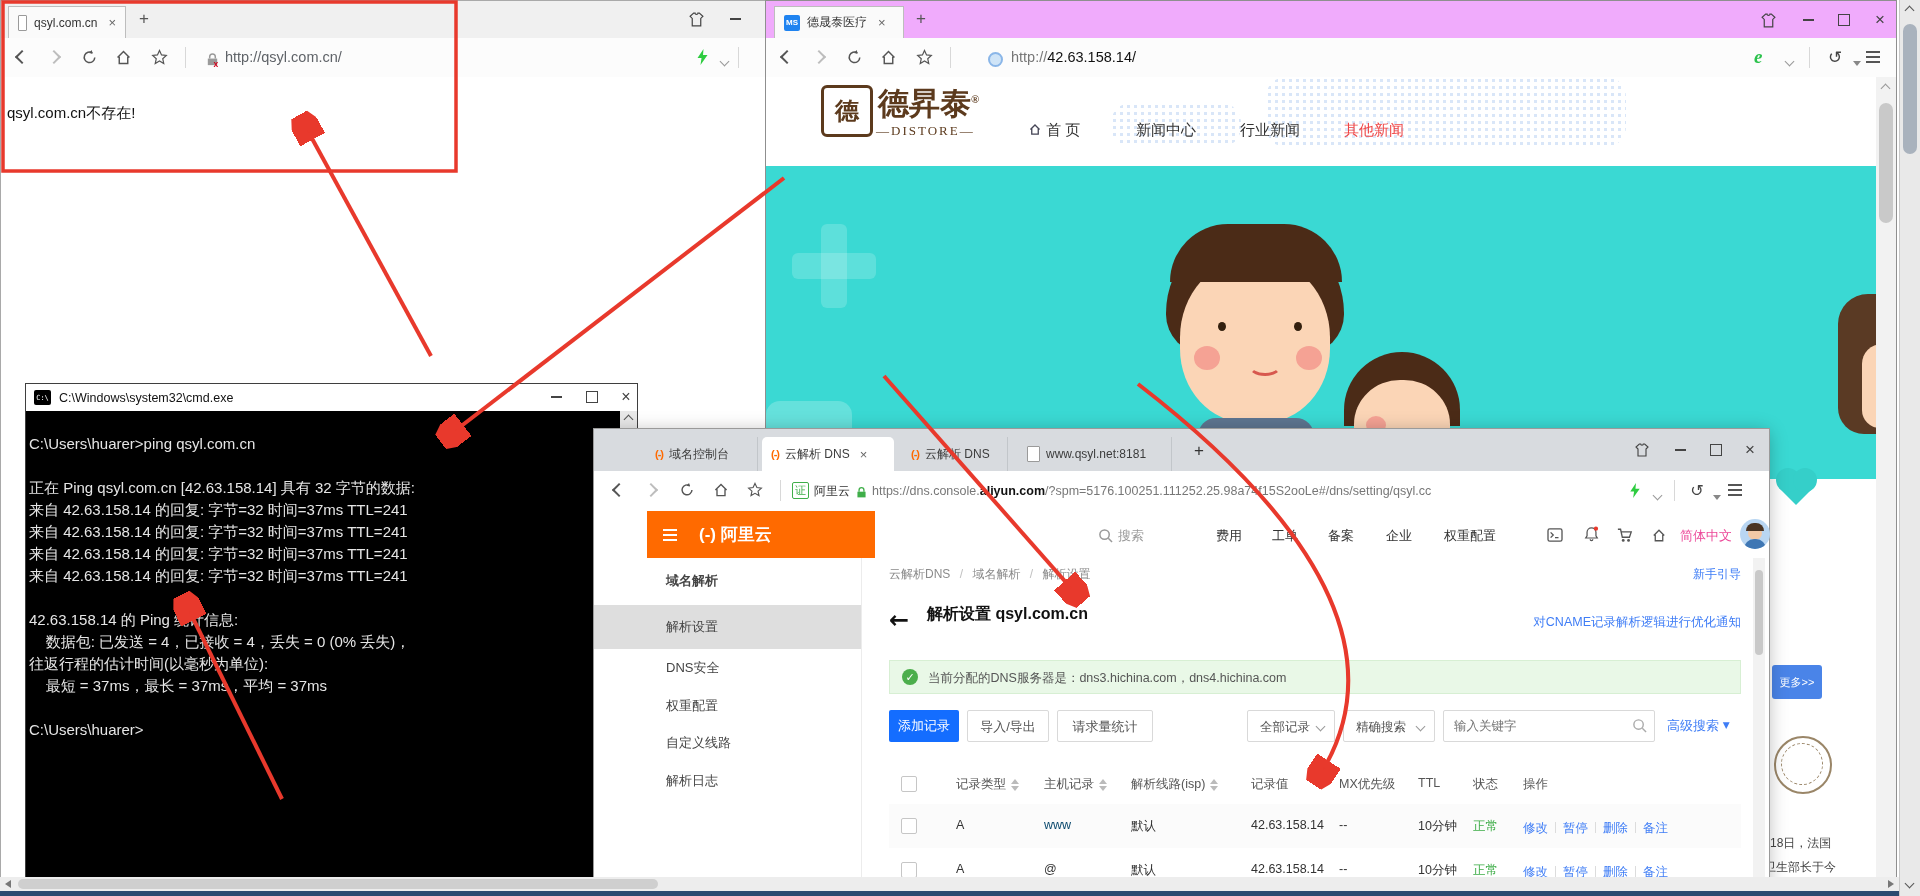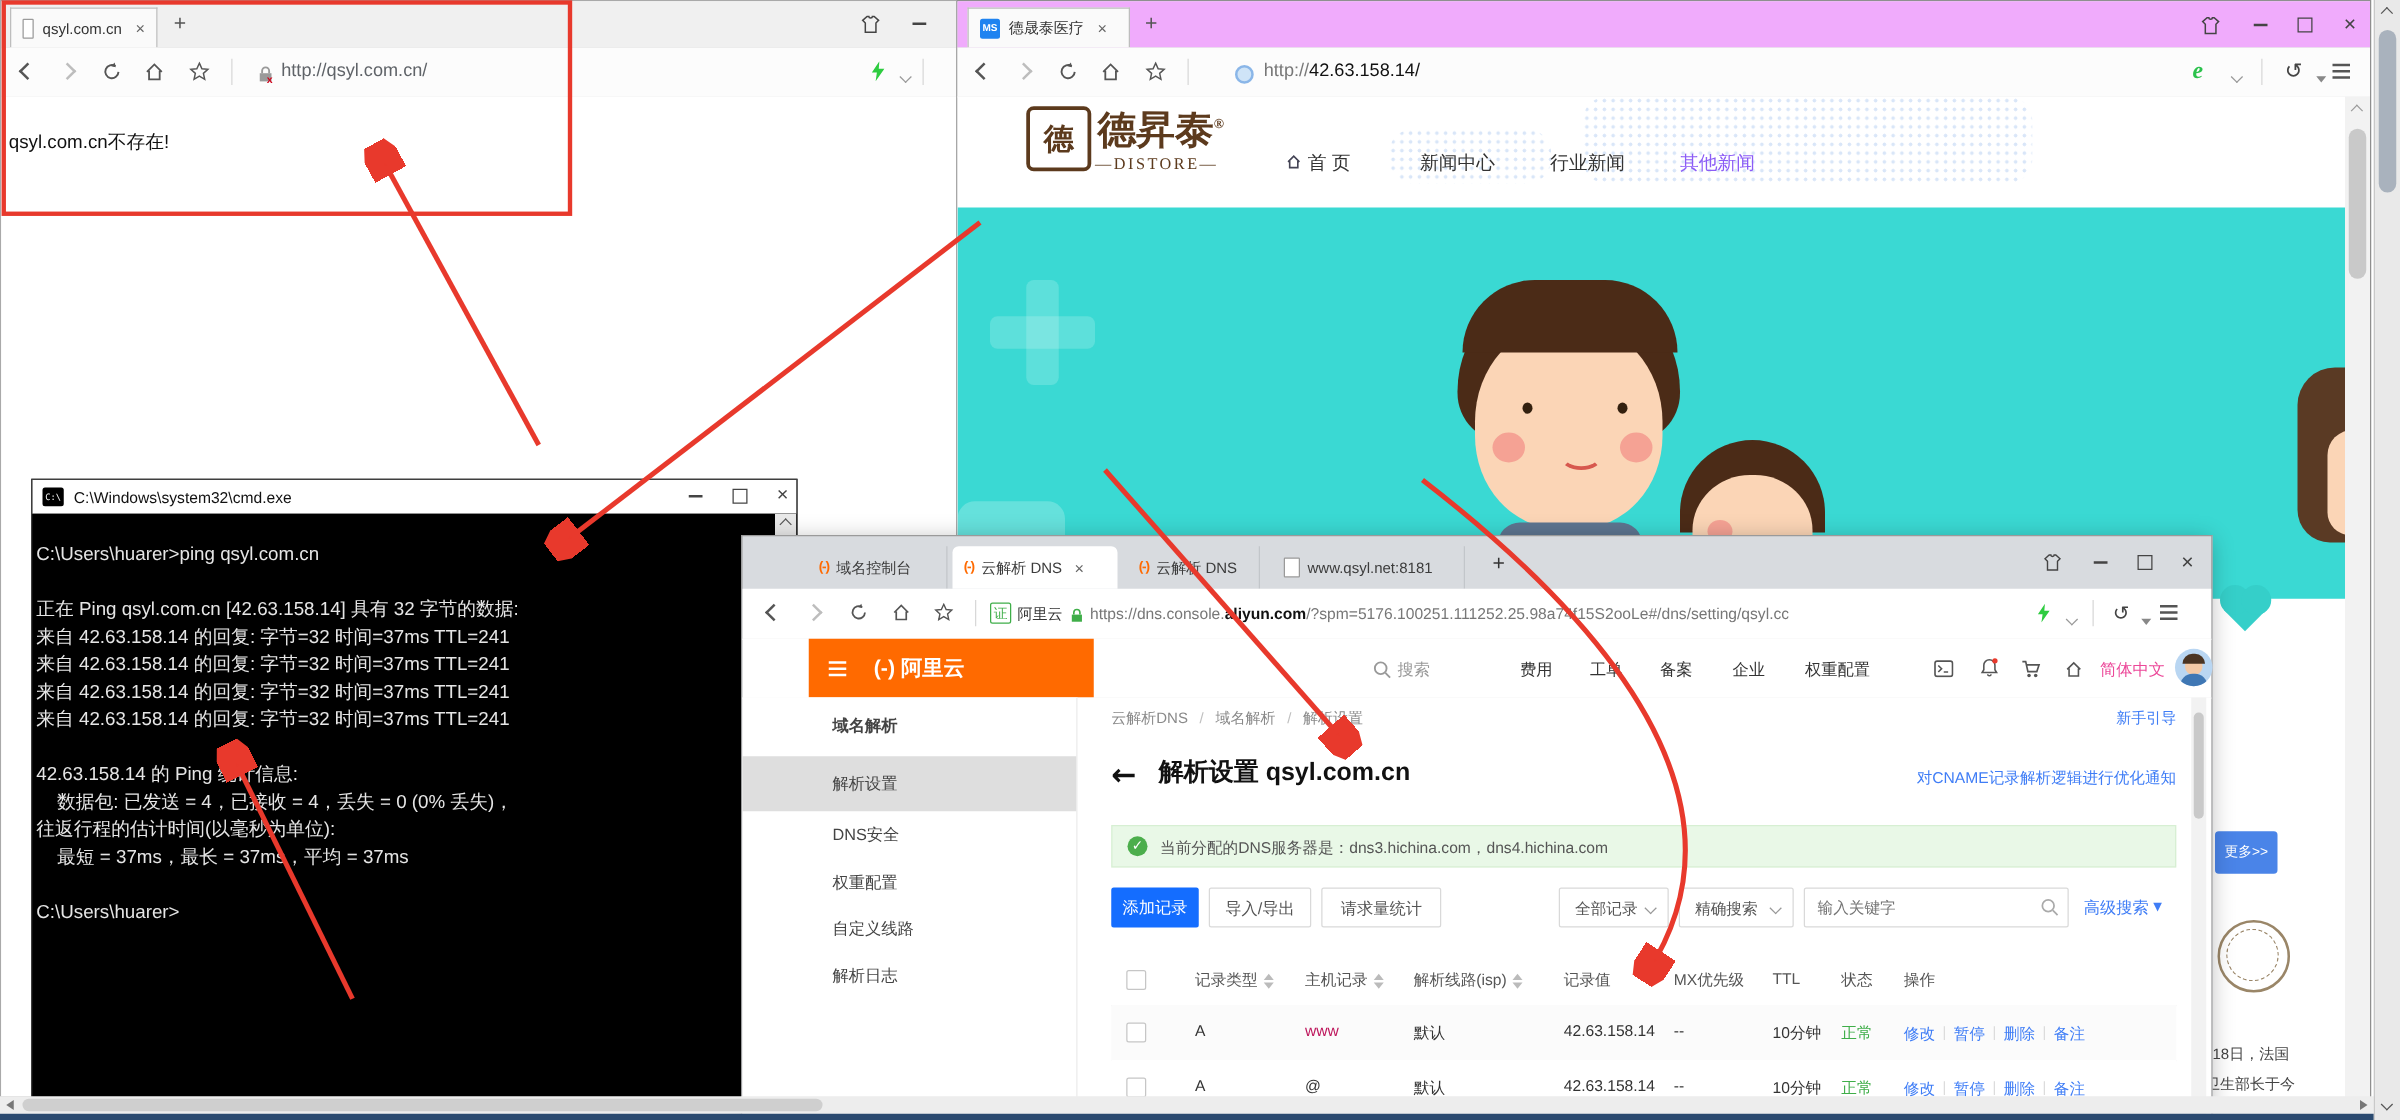--- a/index.html
+++ b/index.html
@@ -204,21 +204,21 @@
       <div class="abs" style="left:110px;top:46px;font-size:13px;letter-spacing:2px;color:#5c3a1d;font-family:'Liberation Serif',serif;">—DISTORE—</div>
 
       <div class="abs" style="left:262px;top:44px;font-size:15px;color:#333;">
         <svg width="14" height="13" viewBox="0 0 20 20" style="vertical-align:-1px;">
             <path d="M3 10 L10 3 L17 10 M5 9 V17 H15 V9" stroke="#445" stroke-width="2" fill="none"></path>
           </svg>
         <span>首 页</span>
       </div>
       <div class="abs" style="left:370px;top:44px;font-size:15px;color:#333;"><span>新闻中心</span></div>
       <div class="abs" style="left:474px;top:44px;font-size:15px;color:#333;"><span>行业新闻</span></div>
-      <div class="abs" style="left:578px;top:44px;font-size:15px;color:#8b5cf6;"><span>其他新闻</span></div>
+      <div class="abs" style="left:578px;top:44px;font-size:15px;color:#ef4444;"><span>其他新闻</span></div>
 
       <div class="abs" style="left:0;top:89px;width:1110px;height:313px;background:#3ad9d3;overflow:hidden;">
         <div class="plusdec" style="left:55px;top:58px;width:26px;height:84px;border-radius:6px;"></div>
         <div class="plusdec" style="left:26px;top:87px;width:84px;height:26px;border-radius:6px;"></div>
         <div class="plusdec" style="left:0px;top:235px;width:86px;height:78px;border-radius:14px;background:rgba(255,255,255,.22);"></div>
 
         <div class="abs" style="left:400px;top:58px;width:178px;height:130px;border-radius:90px 90px 40px 40px;background:#4b2b17;"></div>
         <div class="abs" style="left:414px;top:92px;width:150px;height:165px;border-radius:48% 48% 45% 45%;background:#fbd5b6;"></div>
         <div class="abs" style="left:404px;top:58px;width:172px;height:58px;border-radius:86px 86px 0 0;background:#4b2b17;"></div>
         <div class="abs" style="left:428px;top:180px;width:26px;height:24px;border-radius:50%;background:#f5a294;"></div>
@@ -443,21 +443,21 @@
       <div class="abs" style="left:267px;top:0;width:910px;bottom:0;overflow:hidden;">
         <div class="abs" style="left:28px;top:8px;font-size:12px;color:#8a8a8a;">
           <span>云解析DNS</span>
           <span style="color:#c0c0c0;margin:0 6px;">/</span>
           <span>域名解析</span>
           <span style="color:#c0c0c0;margin:0 6px;">/</span>
           <span>解析设置</span>
         </div>
         <a class="abs lnk" style="right:30px;top:8px;font-size:12px;text-decoration:none;">新手引导</a>
         <span class="abs glyph" style="left:28px;top:48px;font-size:24px;font-weight:bold;color:#111;">←</span>
-        <div class="abs" style="left:66px;top:46px;font-size:20px;font-weight:bold;color:#111;">解析设置 qsyl.com.cn</div>
+        <div class="abs" style="left:66px;top:46px;font-size:16px;font-weight:bold;color:#111;">解析设置 qsyl.com.cn</div>
         <a class="abs lnk" style="right:30px;top:56px;font-size:12.5px;text-decoration:none;">对CNAME记录解析逻辑进行优化通知</a>
 
         <div class="abs" style="left:28px;top:102px;width:852px;height:34px;background:#e9f8e7;border:1px solid #d7efd3;box-sizing:border-box;">
           <span class="abs" style="left:12px;top:8px;width:16px;height:16px;border-radius:50%;background:#4cae4c;color:#fff;font-size:11px;text-align:center;line-height:16px;">✓</span>
           <span class="abs" style="left:38px;top:9px;font-size:12.5px;color:#555;">当前分配的DNS服务器是：dns3.hichina.com，dns4.hichina.com</span>
         </div>
 
         <div class="btn blue" style="left:28px;top:152px;width:70px;">添加记录</div>
         <div class="btn white" style="left:106px;top:152px;width:82px;">导入/导出</div>
         <div class="btn white" style="left:196px;top:152px;width:96px;">请求量统计</div>
@@ -484,21 +484,21 @@
           <span class="tc thead" style="left:242px;top:12px;"><span>解析线路(isp)</span><span class="sor"><i class="up"></i><i class="dn"></i></span></span>
           <span class="tc thead" style="left:362px;top:12px;">记录值</span>
           <span class="tc thead" style="left:450px;top:12px;">MX优先级</span>
           <span class="tc thead" style="left:529px;top:12px;">TTL</span>
           <span class="tc thead" style="left:584px;top:12px;">状态</span>
           <span class="tc thead" style="left:634px;top:12px;">操作</span>
         </div>
         <div class="abs" style="left:28px;top:246px;width:852px;height:44px;border-bottom:1px solid #f0f0f0;background:#fbfbfb;">
           <span class="cb" style="left:12px;top:14px;"></span>
           <span class="tc" style="left:67px;top:14px;font-size:12.5px;color:#333;">A</span>
-          <span class="tc" style="left:155px;top:14px;font-size:12.5px;color:#be185d;">www</span>
+          <span class="tc" style="left:155px;top:14px;font-size:12.5px;color:#0c4a6e;">www</span>
           <span class="tc" style="left:242px;top:14px;font-size:12.5px;color:#333;">默认</span>
           <span class="tc" style="left:362px;top:14px;font-size:12.5px;color:#333;">42.63.158.14</span>
           <span class="tc" style="left:450px;top:14px;font-size:12.5px;color:#333;">--</span>
           <span class="tc" style="left:529px;top:14px;font-size:12.5px;color:#333;">10分钟</span>
           <span class="tc" style="left:584px;top:14px;font-size:12.5px;color:#3fae49;">正常</span>
           <span class="tc" style="left:634px;top:14px;"><a class="op">修改</a><span class="opsep"></span><a class="op">暂停</a><span class="opsep"></span><a class="op">删除</a><span class="opsep"></span><a class="op">备注</a></span>
         </div>
         <div class="abs" style="left:28px;top:290px;width:852px;height:44px;border-bottom:1px solid #f0f0f0;background:#fff;">
           <span class="cb" style="left:12px;top:14px;"></span>
           <span class="tc" style="left:67px;top:14px;font-size:12.5px;color:#333;">A</span>

